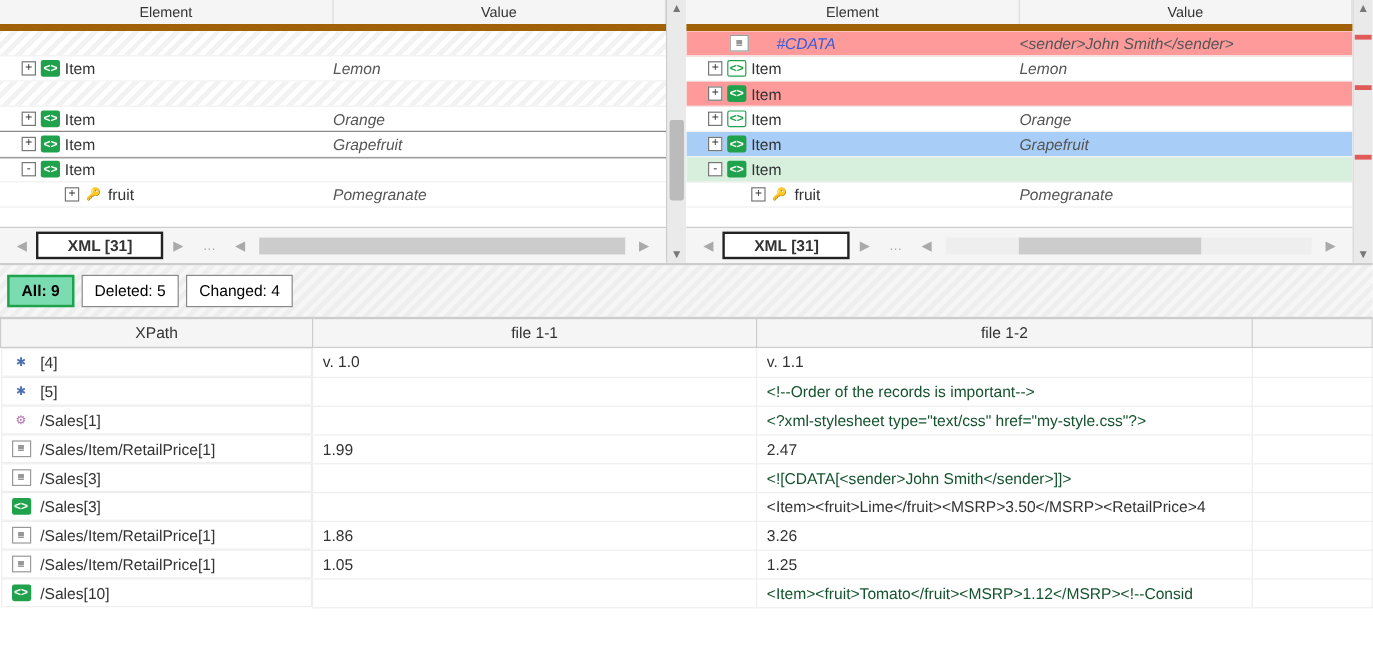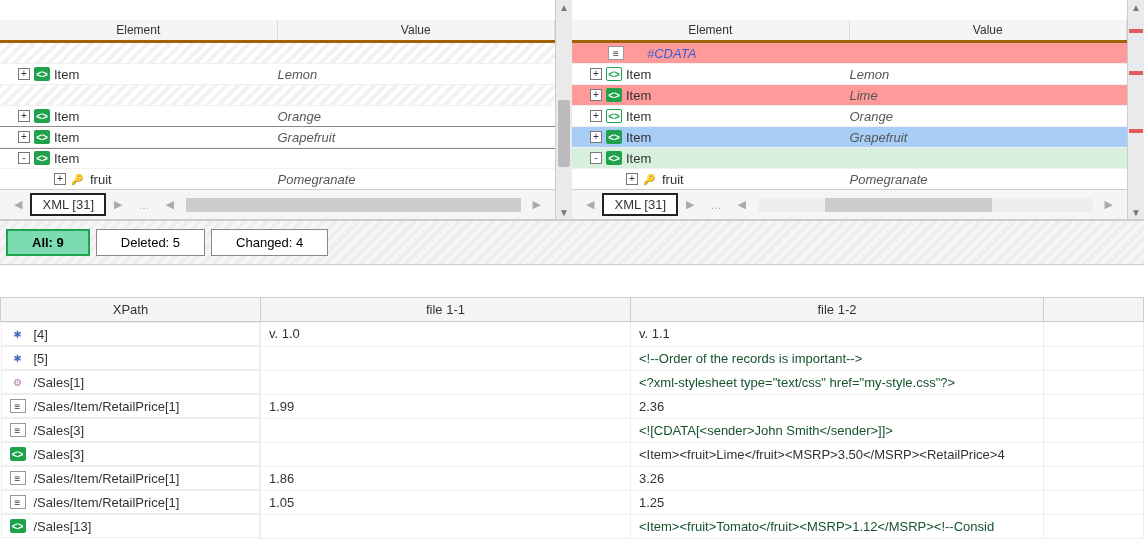--- a/index.html
+++ b/index.html
@@ -1,19 +1,19 @@
 <!DOCTYPE html>
 <html><head>
 <meta charset="utf-8">
 <style>
   * { margin: 0; padding: 0; box-sizing: border-box; }
   body { font-family: "Segoe UI", Arial, sans-serif; font-size: 13px; color: #333; background: #fff; width: 1144px; height: 546px; overflow: hidden; }
   .top-pane { display: flex; height: 220px; border-bottom: 1px solid #ccc; }
   .tree-pane { flex: 1; display: flex; flex-direction: column; border-right: 1px solid #ccc; position: relative; }
-  .tree-header { display: flex; background: #f5f5f5; border-bottom: 3px solid #a16207; font-size: 12px; margin-top: 20px; }
+  .tree-header { display: flex; background: #f5f5f5; border-bottom: 6px solid #a16207; font-size: 12px; }
   .tree-header .col { flex: 1; text-align: center; padding: 3px 0; border-right: 1px solid #ddd; }
   .tree-body { flex: 1; overflow: auto; background: #fff; }
   .tree-row { display: flex; align-items: center; height: 21px; font-size: 13px; border-bottom: 1px solid #f0f0f0; }
   .tree-row.blank { background: repeating-linear-gradient(-45deg, #fff, #fff 4px, #f2f2f2 4px, #f2f2f2 8px); }
   .tree-row.diff-red { background: #ff9a9a; }
   .tree-row.diff-green { background: #d6f0dd; }
   .tree-row.diff-blue { background: #a8cef7; }
   .tree-row.sel { outline: 1px solid #888; }
   .tree-row .el { flex: 1; display: flex; align-items: center; }
   .tree-row .val { flex: 1; font-style: italic; color: #555; }
@@ -23,33 +23,33 @@
   .icon.tag { background: #1fa24b; color: #fff; border-radius: 2px; font-weight: bold; }
   .icon.tag-green-outline { border: 1px solid #1fa24b; color: #1fa24b; border-radius: 2px; font-weight: bold; background: #fff; }
   .icon.doc { border: 1px solid #999; background: #fff; }
   .icon.key { color: #d8a400; }
   .icon.attr { color: #4a6fb3; }
   .icon.gear { color: #b36fb3; }
   .cdata-link { color: #3a5cd5; font-style: italic; margin-left: 19px; }
   .cdata-val { color: #3a5cd5; font-style: italic; }
   .tab-bar { display: flex; align-items: center; height: 30px; padding: 2px 6px; background: #f5f5f5; border-top: 1px solid #ccc; }
   .tab-arrow { color: #aaa; padding: 0 8px; cursor: pointer; font-size: 11px; }
-  .tab { border: 2px solid #222; padding: 2px 10px; font-weight: 400; font-size: 13px; background: #fff; cursor: pointer; }
+  .tab { border: 2px solid #222; padding: 2px 24px; font-weight: 700; font-size: 13px; background: #fff; cursor: pointer; }
   .hscroll { flex: 1; display: flex; align-items: center; }
   .hscroll .track { flex: 1; height: 14px; background: #eee; margin: 0 4px; position: relative; }
   .hscroll .thumb { position: absolute; height: 100%; background: #ccc; }
   .side-scroll { width: 16px; background: #eaeaea; display: flex; flex-direction: column; align-items: center; }
   .side-scroll .arrow { height: 14px; font-size: 10px; color: #777; display: flex; align-items: center; justify-content: center; cursor: pointer; }
   .side-scroll .track { flex: 1; position: relative; width: 100%; }
   .side-scroll .thumb { position: absolute; left: 2px; right: 2px; background: #bbb; border-radius: 2px; }
   .side-scroll .mark-red { position: absolute; left: 1px; right: 1px; height: 4px; background: #e05a5a; }
   .filter-strip { background: repeating-linear-gradient(-45deg, #eee, #eee 4px, #f6f6f6 4px, #f6f6f6 8px); padding: 8px 6px; display: flex; gap: 6px; border-bottom: 1px solid #ccc; border-top: 1px solid #ccc; }
-  .filter-btn { border: 1px solid #888; background: #fff; padding: 4px 24px; font-size: 13px; cursor: pointer; text-align: right; }
+  .filter-btn { border: 1px solid #888; background: #fff; padding: 4px 10px; font-size: 13px; cursor: pointer; text-align: right; }
   .filter-btn.active { background: #7adcb0; border: 2px solid #1fa24b; font-weight: 600; }
-  .diff-table { width: 100%; border-collapse: collapse; font-size: 13px; margin-top: 32px; }
+  .diff-table { width: 100%; border-collapse: collapse; font-size: 13px; }
   .diff-table th { background: #f5f5f5; border: 1px solid #ccc; padding: 4px 8px; font-weight: normal; text-align: center; }
   .diff-table td { border: 1px solid #eee; padding: 4px 8px; height: 24px; vertical-align: middle; }
   .diff-table td.xpath { display: flex; align-items: center; gap: 4px; }
   .diff-table .code-red { color: #14532d; }
   .col-xpath { width: 260px; }
   .col-f1 { width: 370px; }
 </style>
 </head>
 <body>
 
@@ -139,38 +139,38 @@
       <div class="col">Value</div>
     </div>
     <div class="tree-body" id="right-tree">
         <div class="tree-row diff-red">
           <div class="el">
             <span class="indent"></span>
             <span class="indent"></span>
             <span class="icon doc">≡</span>
             <span class="cdata-link">#CDATA</span>
           </div>
+          <div class="val cdata-val">&lt;sender&gt;John Smith&lt;/sender&gt;</div>
         </div>
         <div class="tree-row">
           <div class="el">
             <span class="indent"></span>
             <span class="twisty">+</span>
             <span class="icon tag-green-outline">&lt;&gt;</span>
             <span>Item</span>
           </div>
           <div class="val">Lemon</div>
         </div>
         <div class="tree-row diff-red">
           <div class="el">
             <span class="indent"></span>
             <span class="twisty">+</span>
             <span class="icon tag">&lt;&gt;</span>
             <span>Item</span>
           </div>
-          <div class="val">Lime</div>
         </div>
         <div class="tree-row">
           <div class="el">
             <span class="indent"></span>
             <span class="twisty">+</span>
             <span class="icon tag-green-outline">&lt;&gt;</span>
             <span>Item</span>
           </div>
           <div class="val">Orange</div>
         </div>
@@ -271,21 +271,21 @@
         <td></td>
         <td class="code-red">&lt;?xml-stylesheet type="text/css" href="my-style.css"?&gt;</td>
         <td></td>
       </tr>
       <tr>
         <td class="xpath">
           <span class="icon doc">≡</span>
           <span>/Sales/Item/RetailPrice[1]</span>
         </td>
         <td>1.99</td>
-        <td>2.36</td>
+        <td>2.47</td>
         <td></td>
       </tr>
       <tr>
         <td class="xpath">
           <span class="icon doc">≡</span>
           <span>/Sales[3]</span>
         </td>
         <td></td>
         <td class="code-red">&lt;![CDATA[&lt;sender&gt;John Smith&lt;/sender&gt;]]&gt;</td>
         <td></td>
@@ -313,20 +313,20 @@
           <span class="icon doc">≡</span>
           <span>/Sales/Item/RetailPrice[1]</span>
         </td>
         <td>1.05</td>
         <td>1.25</td>
         <td></td>
       </tr>
       <tr>
         <td class="xpath">
           <span class="icon tag">&lt;&gt;</span>
-          <span>/Sales[13]</span>
+          <span>/Sales[10]</span>
         </td>
         <td></td>
         <td class="code-red">&lt;Item&gt;&lt;fruit&gt;Tomato&lt;/fruit&gt;&lt;MSRP&gt;1.12&lt;/MSRP&gt;&lt;!--Consid</td>
         <td></td>
       </tr>
     </tbody>
 </table>
 
 </body></html>

